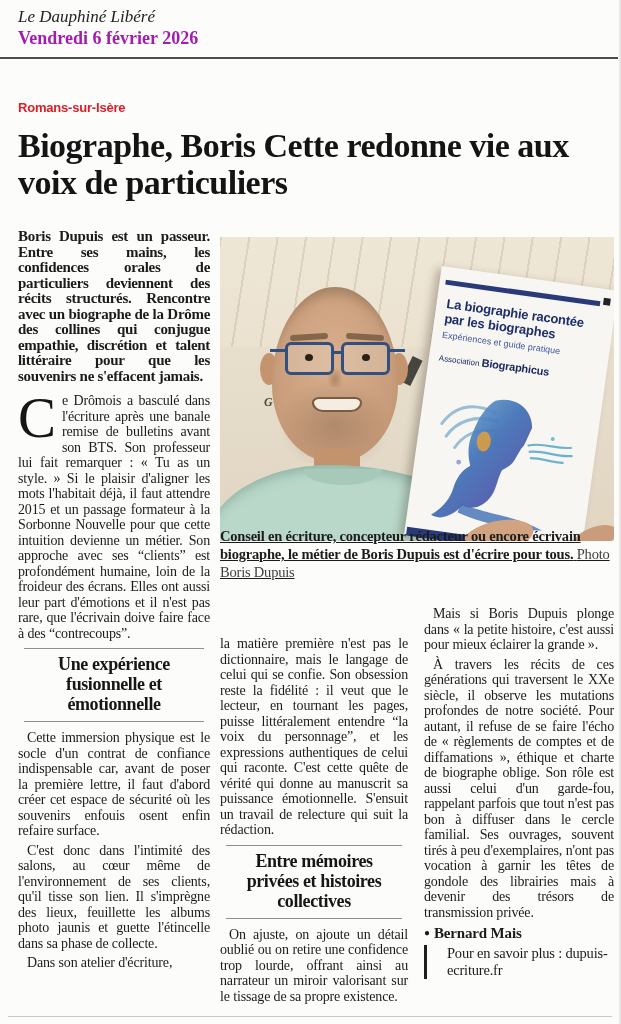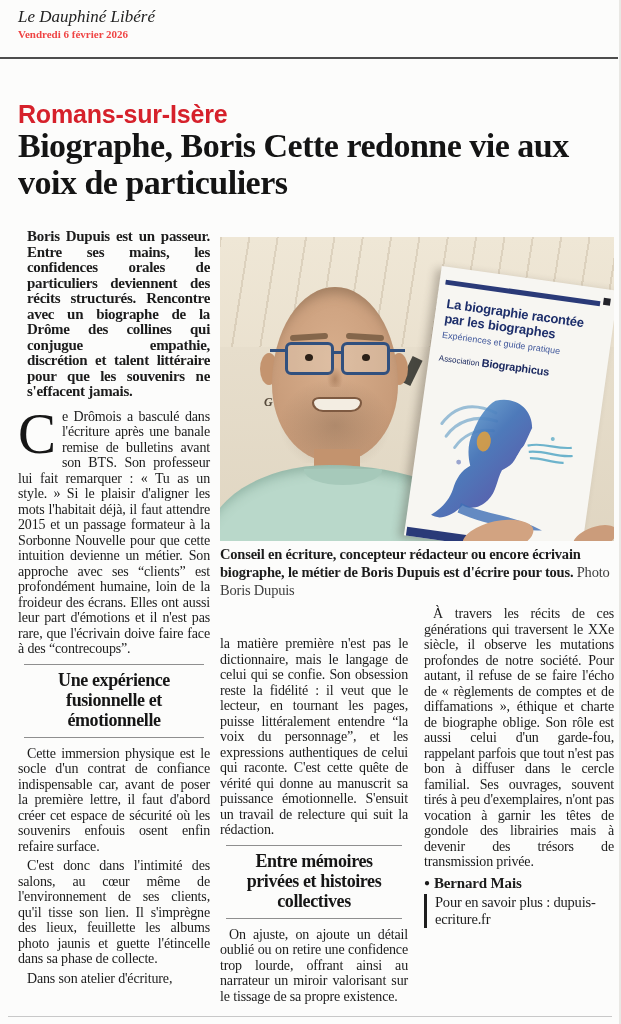--- a/index.html
+++ b/index.html
@@ -4,45 +4,45 @@
 <style>
   * { margin:0; padding:0; box-sizing:border-box; }
   html,body { background:#ffffff; }
   .page {
     position:relative; width:621px; height:1024px; overflow:hidden;
     background:#fcfcfb; color:#1b1b1b;
     font-family:"Liberation Serif", serif;
     border-right:2px solid #e9e8e4;
   }
   .masthead { position:absolute; left:18px; top:7px; font-style:italic; font-size:17px; color:#222; }
-  .mast-date { position:absolute; left:18px; top:28px; font-weight:bold; font-size:11px; color:#ef4444; }
+  .mast-date { position:absolute; left:18px; top:28px; font-weight:bold; font-size:18px; color:#a21caf; }
   .top-rule { position:absolute; left:0; top:57px; width:618px; height:2px; background:#4d4d4d; }
 
   .kicker { position:absolute; left:18px; top:100px; font-family:"Liberation Sans", sans-serif;
-    font-weight:bold; font-size:25px; letter-spacing:-0.2px; color:#d6212b; }
+    font-weight:bold; font-size:13px; letter-spacing:-0.2px; color:#d6212b; }
   .headline { position:absolute; left:18px; top:127px; width:594px;
     font-weight:bold; font-size:34px; line-height:37px; letter-spacing:-0.5px; color:#141414; }
 
   .col { position:absolute; text-align:justify; font-size:14px; line-height:15.5px; letter-spacing:-0.15px; }
   .col p { margin-bottom:4px; overflow-wrap:break-word; }
   .col p.indent { text-indent:9px; }
   .col-left  { left:18px;  top:229px; width:192px; }
   .col-mid   { left:220px; top:636px; width:188px; }
   .col-right { left:424px; top:606px; width:190px; }
 
-  .lede { font-weight:bold; font-size:15px; line-height:15.5px; letter-spacing:-0.3px; margin-bottom:9px !important;margin-left:9px; }
+  .lede { font-weight:bold; font-size:15px; line-height:15.5px; letter-spacing:-0.3px; margin-bottom:9px !important; }
   .dropcap { float:left; font-size:57px; line-height:44px; padding:3px 6px 0 0; color:#161616; }
 
   .subhead { margin:7px 6px 8px 6px; padding:5px 2px 7px 2px; text-align:center;
     border-top:1px solid #8f8f8f; border-bottom:1px solid #8f8f8f;
     font-weight:bold; font-size:18px; line-height:20px; letter-spacing:-0.4px; color:#161616; }
 
   .byline { margin-top:5px; font-weight:bold; font-size:15px; text-align:left; }
   .byline .bullet { font-size:10px; vertical-align:2px; margin-right:4px; }
-  .more-info { margin-top:3px; border-left:3px solid #1e1e1e; padding-left:8px;
+  .more-info { margin-top:3px; border-left:3px solid #1e1e1e; padding-left:20px;
     font-size:14.5px; line-height:17px; text-align:left; letter-spacing:-0.2px; }
 
   
   .photo { position:absolute; left:220px; top:237px; width:394px; height:304px; overflow:hidden; background:#e6ddca; }
   .ceiling { position:absolute; left:0; top:0; width:100%; height:122px;
     background:
       repeating-linear-gradient(99deg, rgba(150,128,98,0.20) 0 2px, rgba(0,0,0,0) 2px 28px),
       linear-gradient(180deg,#efe7d6 0%, #eae1cf 100%); }
   .wall { position:absolute; left:0; top:110px; width:100%; height:194px;
     background:linear-gradient(180deg,#e7decc 0%, #e0d6c2 100%); }
@@ -94,22 +94,22 @@
     font-family:"Liberation Sans", sans-serif; color:#1c2a60; font-size:8px; }
   .book-author b { font-size:11px; letter-spacing:-0.2px; }
   .book-art { position:absolute; left:8px; top:108px; width:162px; height:150px; }
   .book-bar { position:absolute; left:2px; bottom:0; width:172px; height:9px; background:#2a3a78; }
 
   .hand { position:absolute; left:242px; bottom:-12px; width:72px; height:32px; background:#d2a381;
     border-radius:50%; transform:rotate(-12deg); }
   .finger { position:absolute; left:352px; bottom:-8px; width:46px; height:22px; background:#cb9c7b;
     border-radius:50%; transform:rotate(-20deg); }
 
-  .caption { position:absolute; left:220px; top:545px; width:393px;
-    font-weight:bold; font-size:14.5px; line-height:18px; letter-spacing:-0.2px; color:#1c1c1c; }
+  .caption { position:absolute; left:220px; top:527px; width:393px;
+    font-weight:bold; font-size:14.5px; line-height:18px; letter-spacing:-0.2px; color:#1c1c1c;text-decoration:underline; }
   .caption .credit { font-weight:normal; color:#3e3e3e; }
 
   .bottom-rule { position:absolute; left:8px; top:1016px; width:604px; height:1px; background:#c8c8c8; }
 </style>
 </head>
 <body>
 
 <div class="page">
 
   <div class="masthead">Le Dauphiné Libéré</div>
@@ -192,19 +192,20 @@
     <span class="credit">Photo Boris Dupuis</span>
   </div>
 
   <div class="col col-mid">
     <p>la matière première n'est pas le dictionnaire, mais le langage de celui qui se confie. Son obsession reste la fidélité : il veut que le lecteur, en tournant les pages, puisse littéralement entendre “la voix du personnage”, et les expressions authentiques de celui qui raconte. C'est cette quête de vérité qui donne au manuscrit sa puissance émotionnelle. S'ensuit un travail de relecture qui suit la rédaction.</p>
     <div class="subhead">Entre mémoires privées et histoires collectives</div>
     <p class="indent">On ajuste, on ajoute un détail oublié ou on retire une confidence trop lourde, offrant ainsi au narrateur un miroir valorisant sur le tissage de sa propre existence.</p>
   </div>
 
   <div class="col col-right">
+    <p class="indent">Mais si Boris Dupuis plonge dans « la petite histoire, c'est aussi pour mieux éclairer la grande ».</p>
     <p class="indent">À travers les récits de ces générations qui traversent le XXe siècle, il observe les mutations profondes de notre société. Pour autant, il refuse de se faire l'écho de « règlements de comptes et de diffamations », éthique et charte de biographe oblige. Son rôle est aussi celui d'un garde-fou, rappelant parfois que tout n'est pas bon à diffuser dans le cercle familial. Ses ouvrages, souvent tirés à peu d'exemplaires, n'ont pas vocation à garnir les têtes de gondole des librairies mais à devenir des trésors de transmission privée.</p>
     <div class="byline"><span class="bullet">●</span><span>Bernard Mais</span></div>
     <div class="more-info">Pour en savoir plus : dupuis-ecriture.fr</div>
   </div>
 
   <div class="bottom-rule"></div>
 </div>
 
 </body></html>

